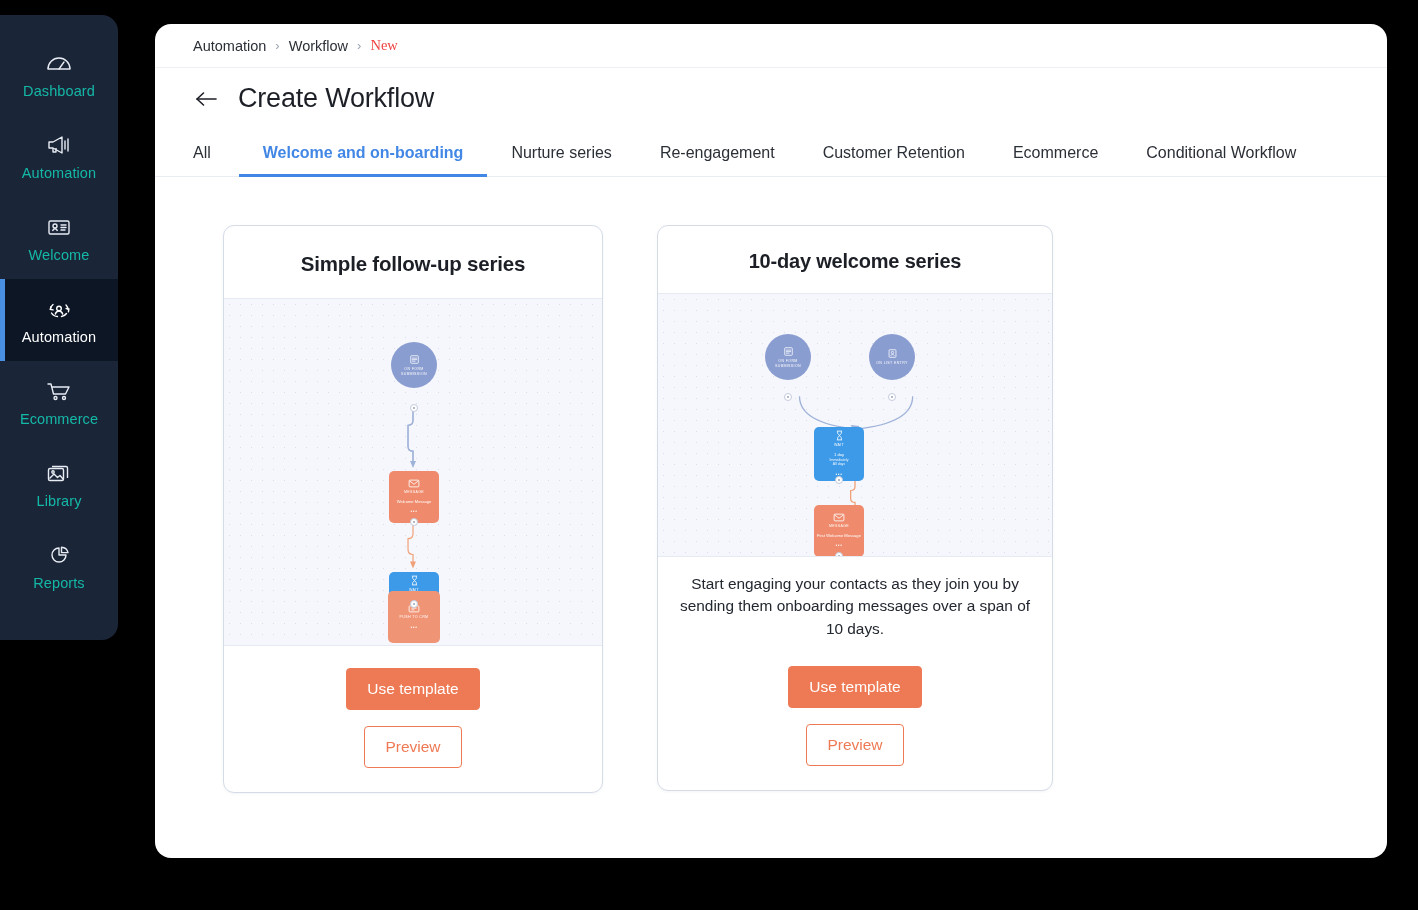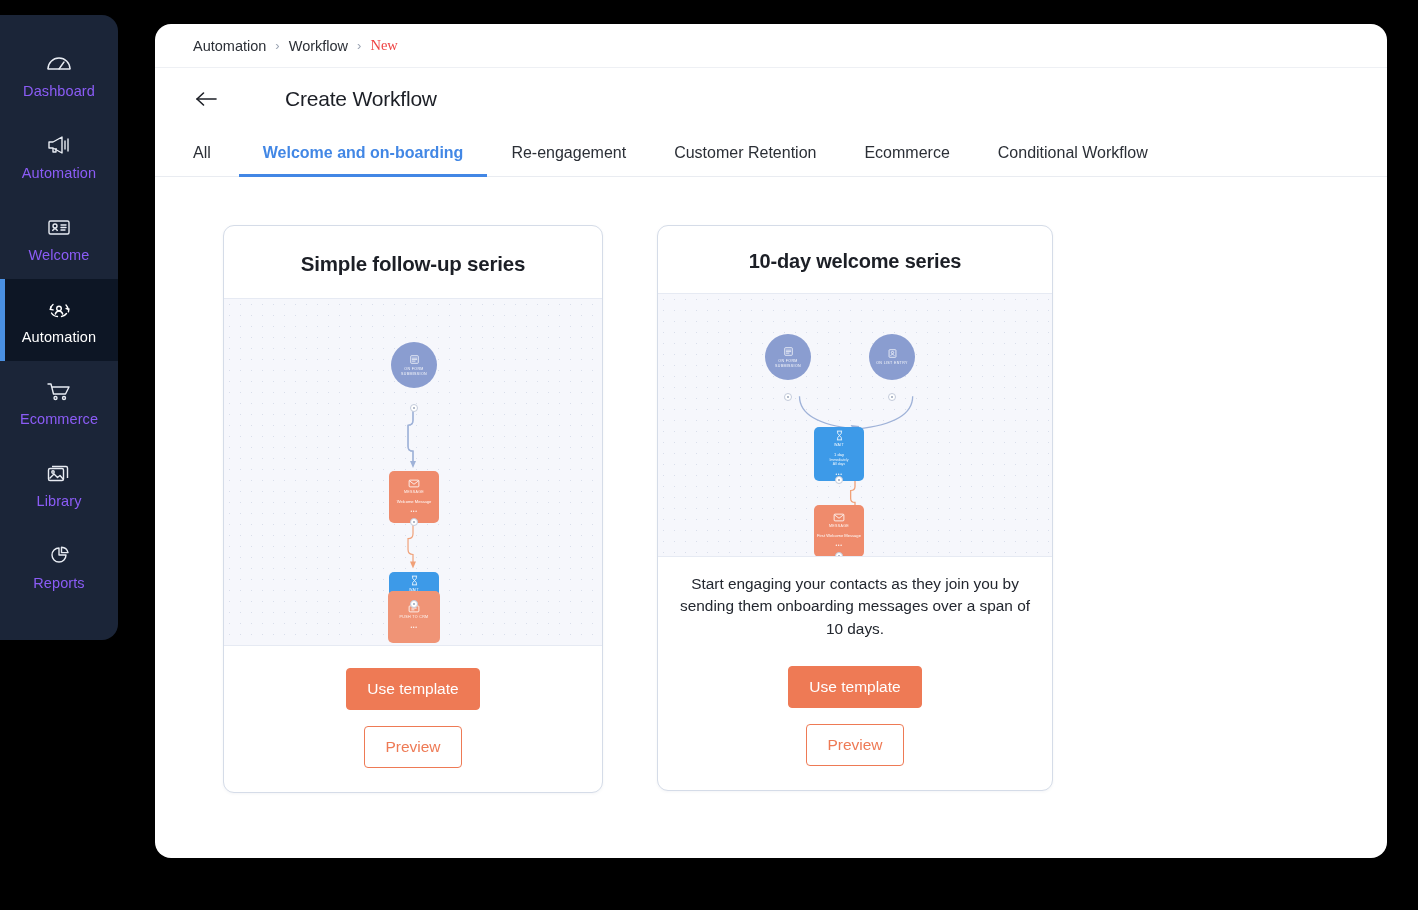--- a/index.html
+++ b/index.html
@@ -38,21 +38,21 @@
     position: absolute;
     left: 0; top: 0; bottom: 0;
     width: 5px;
     background: #4a90e2;
   }
   .nav-icon { width: 30px; height: 26px; display:block; }
   .nav-icon svg { width: 100%; height: 100%; display: block; }
   .nav-label {
     font-size: 14.5px;
     letter-spacing: .1px;
-    color: #8b5cf6;
+    color: #14b8a6;
     white-space: nowrap;
   }
   .nav-item.active .nav-label { color: #ffffff; }
 
   
   #panel {
     position: absolute;
     left: 155px; top: 24px;
     width: 1232px; height: 834px;
     background: #ffffff;
@@ -82,25 +82,24 @@
     padding-left: 38px;
     border-top: 1px solid #eef0f4;
   }
   #back-btn {
     width: 26px; height: 26px;
     display: flex; align-items: center; justify-content: center;
     cursor: pointer;
   }
   #back-btn svg { width: 23px; height: 18px; display: block; }
   #page-title {
-    font-size: 21px;
+    font-size: 27px;
     font-weight: 400;
     color: #1c1f26;
     letter-spacing: -.2px;
-    margin-left: 47px;
   }
 
   
   #tabs {
     height: 48px;
     display: flex;
     align-items: stretch;
     padding-left: 38px;
     gap: 0px;
     border-bottom: 1px solid #e9ecf1;
@@ -369,20 +368,21 @@
             <path d="M8.5 3 2 9l6.5 6"></path>
         </svg>
       </span>
     </span>
     <span id="page-title">Create Workflow</span>
   </div>
 
   <div id="tabs">
     <div class="tab">All</div>
     <div class="tab active">Welcome and on-boarding</div>
+    <div class="tab">Nurture series</div>
     <div class="tab">Re-engagement</div>
     <div class="tab">Customer Retention</div>
     <div class="tab">Ecommerce</div>
     <div class="tab">Conditional Workflow</div>
   </div>
 
   <div id="cards">
 
     <div class="card card-1">
       <div class="card-title">Simple follow-up series</div>

